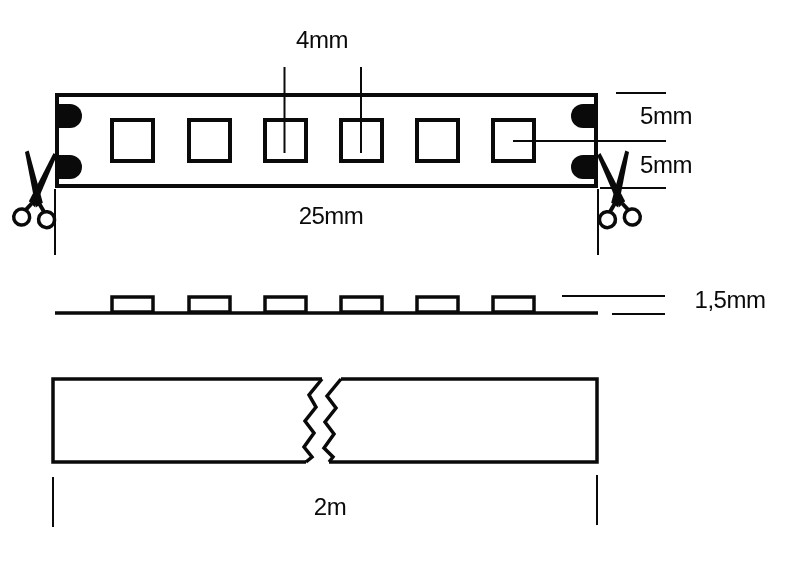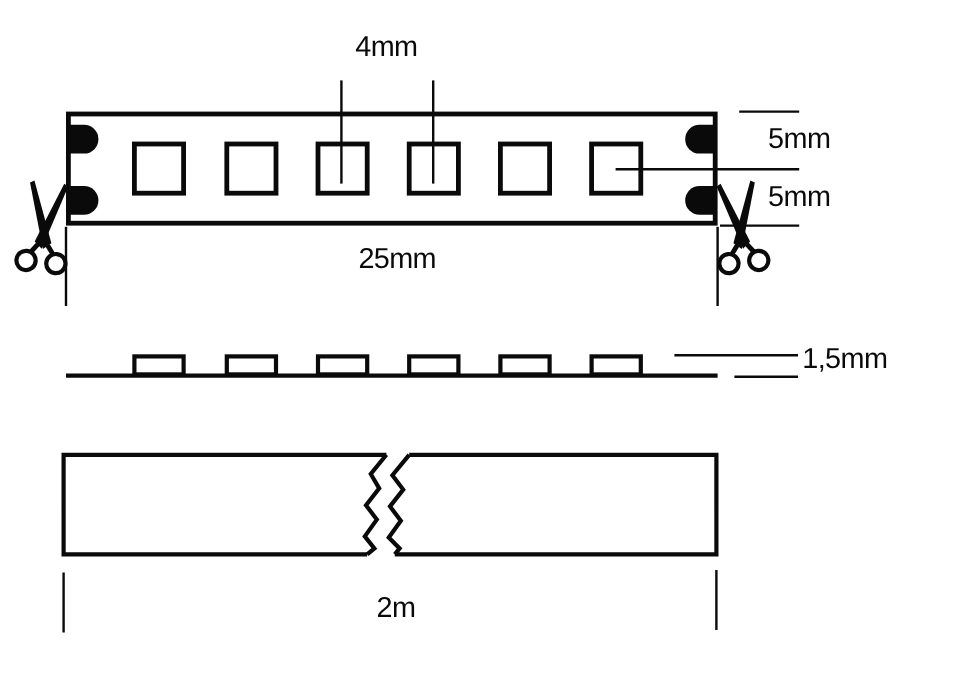--- a/index.html
+++ b/index.html
@@ -106,16 +106,16 @@
   </svg>
 
   <div class="dim-label" style="left:322px; top:40px;">4mm</div>
 
   <div class="dim-label" style="left:666px; top:116px;">5mm</div>
 
   <div class="dim-label" style="left:666px; top:165px;">5mm</div>
 
   <div class="dim-label" style="left:331px; top:216px;">25mm</div>
 
-  <div class="dim-label" style="left:704px; top:300px;">1,5mm</div>
+  <div class="dim-label" style="left:730px; top:300px;">1,5mm</div>
 
   <div class="dim-label" style="left:330px; top:507px;">2m</div>
 </div>
 
 </body></html>

